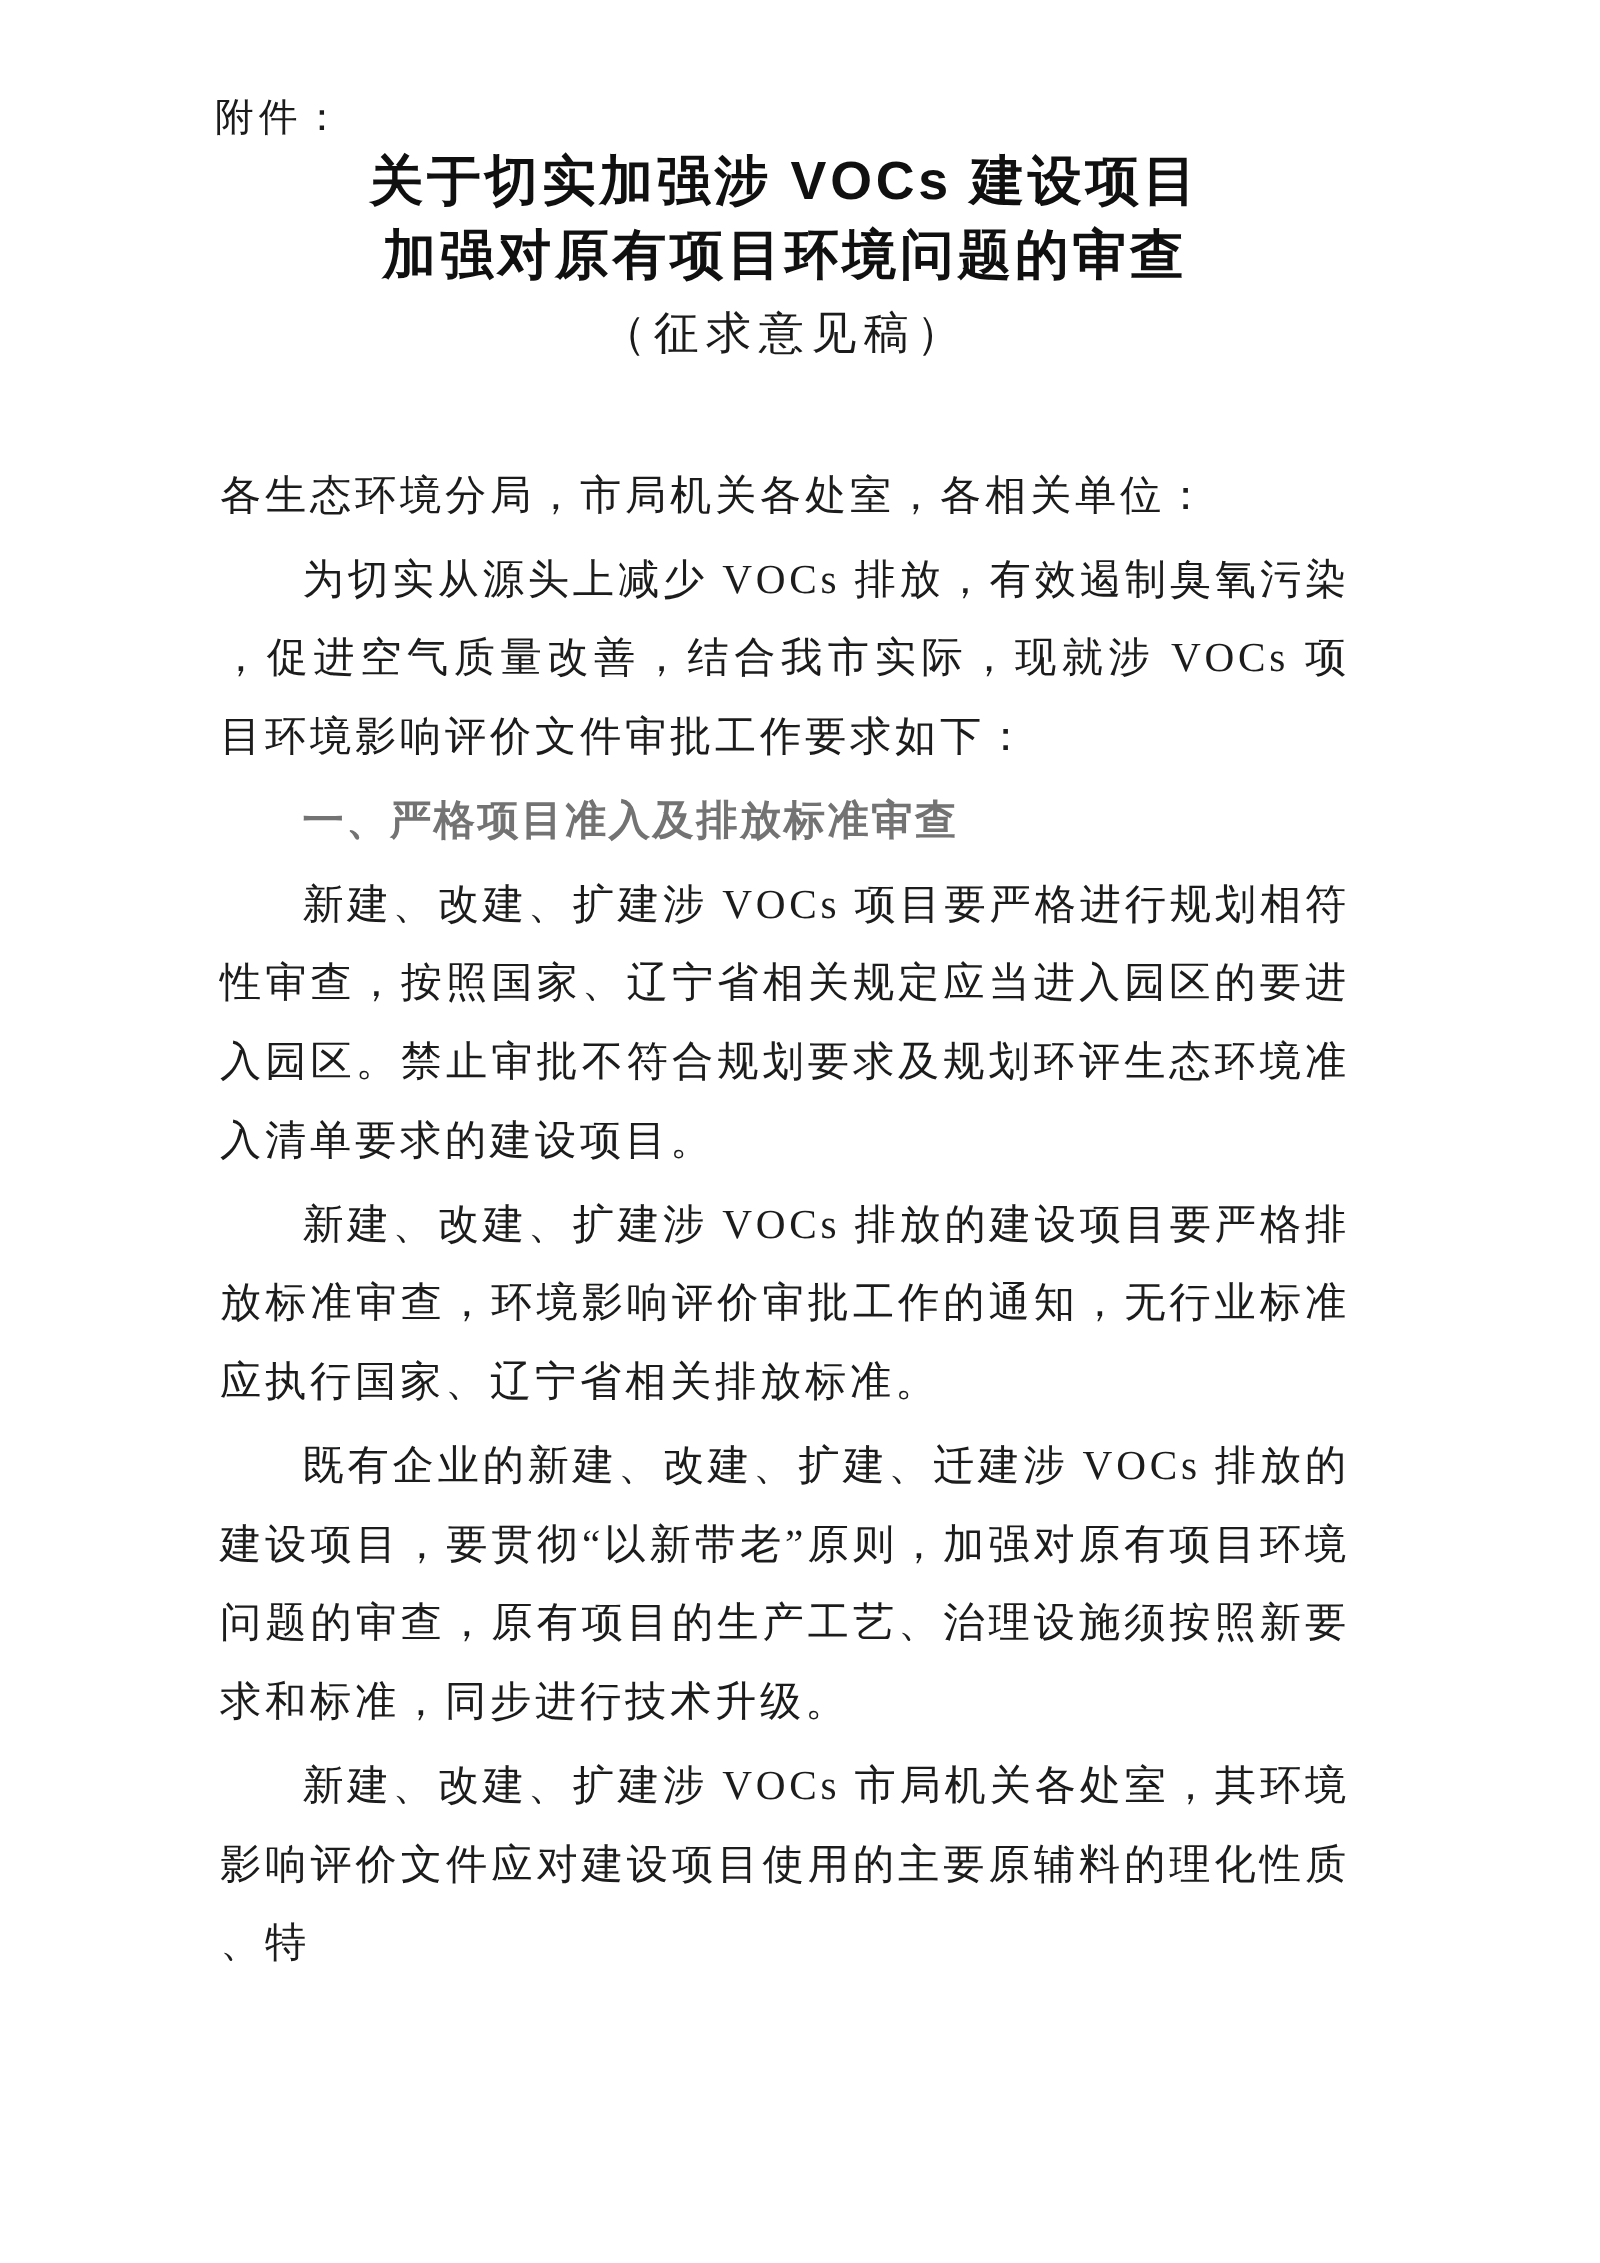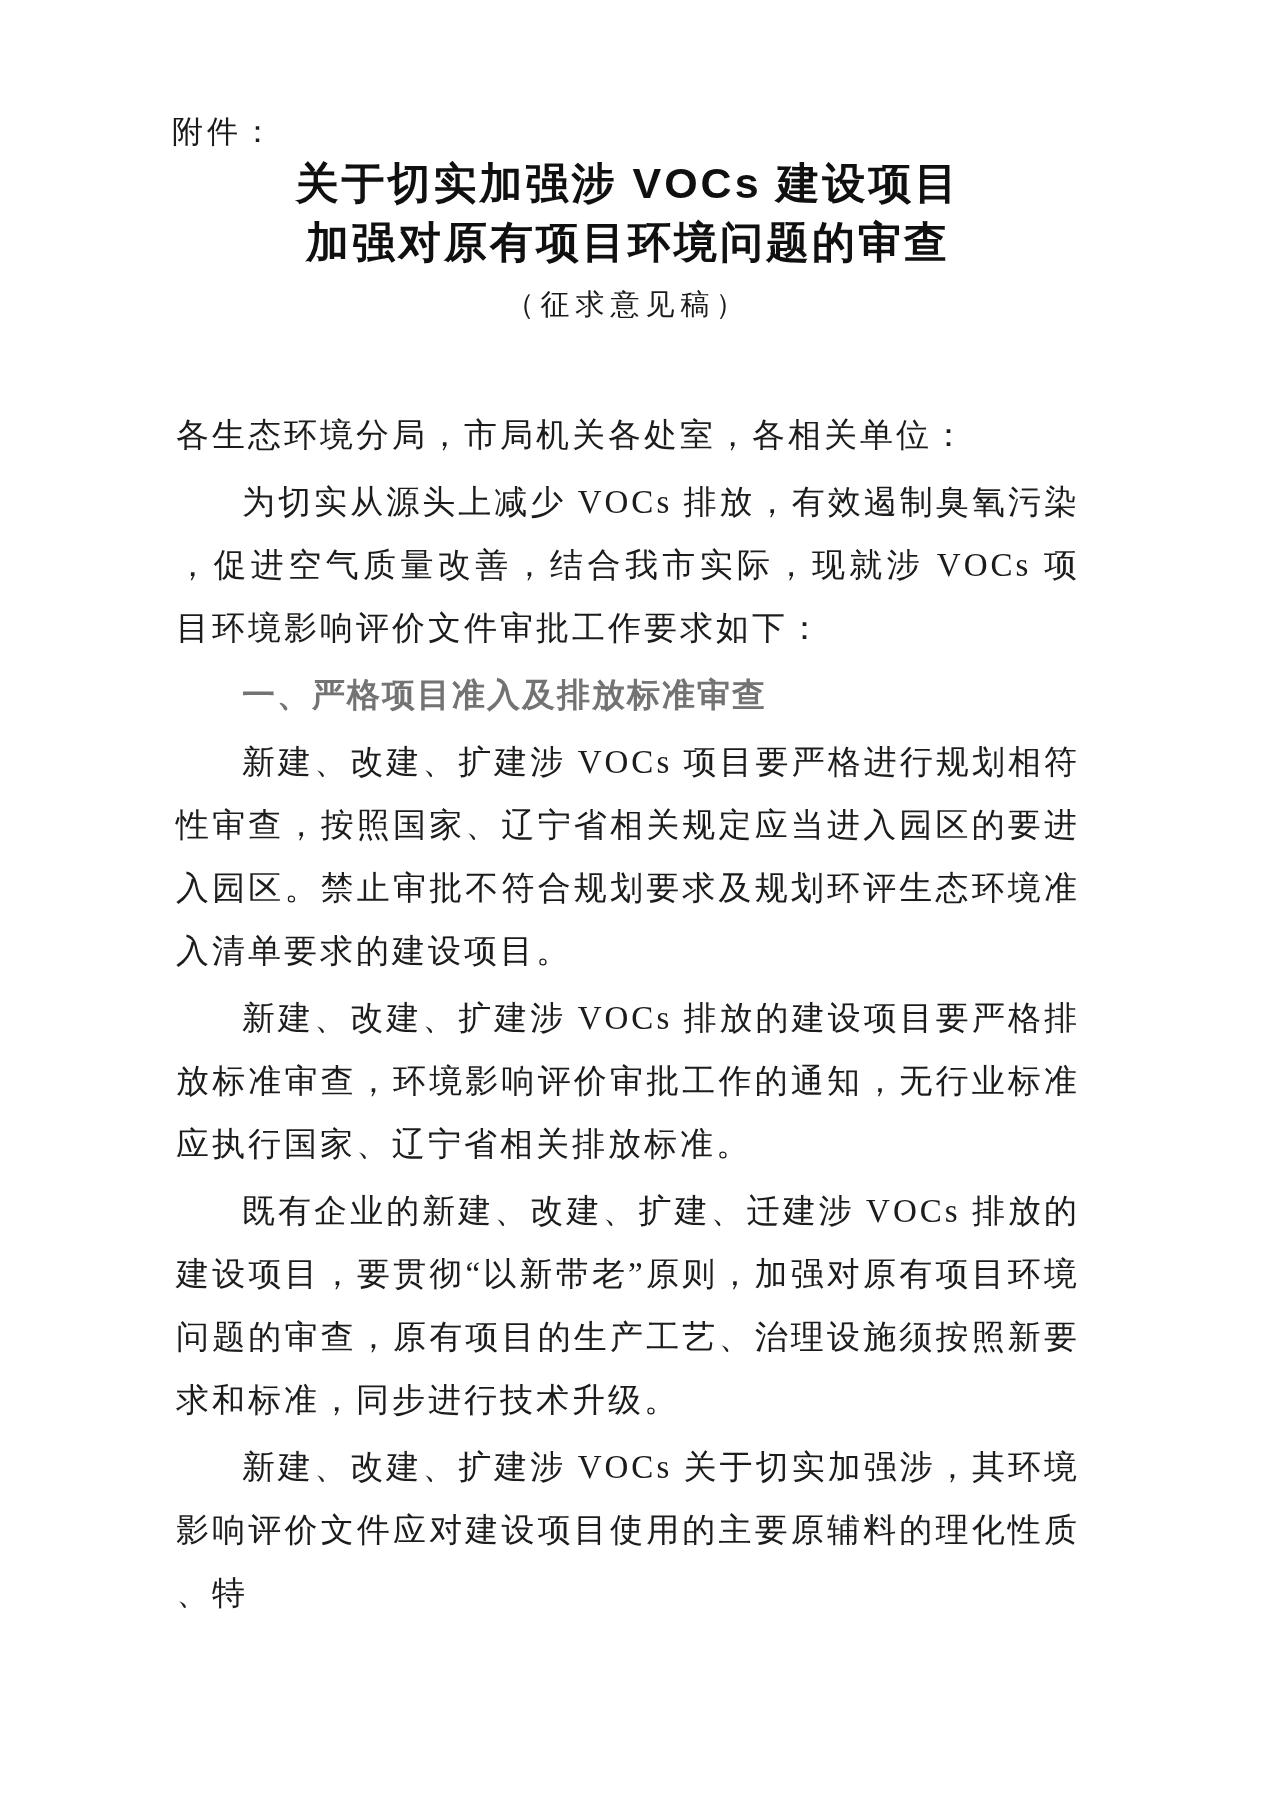--- a/index.html
+++ b/index.html
@@ -6,21 +6,21 @@
     margin: 0;
     padding: 0;
     background: #ffffff;
   }
   .page {
     position: relative;
     width: 1280px;
     height: 1810px;
     background: #ffffff;
     box-sizing: border-box;
-    padding: 110px 196px 0 172px;
+    padding: 72px 196px 0 172px;
     color: #1c1c1c;
     font-family: "Liberation Serif", "DejaVu Serif", serif;
   }
   .attachment {
     font-size: 31px;
     line-height: 44px;
     letter-spacing: 4px;
     color: #1b1b1b;
   }
   .title-block {
@@ -31,21 +31,21 @@
     font-size: 43px;
     line-height: 59px;
     letter-spacing: 3px;
   }
   .title-line {
     white-space: nowrap;
   }
   .subtitle {
     margin-top: 12px;
     text-align: center;
-    font-size: 29px;
+    font-size: 36px;
     line-height: 40px;
     letter-spacing: 6px;
     color: #1b1b1b;
   }
   .body-text {
     margin-top: 80px;
     font-size: 33px;
     line-height: 63px;
     letter-spacing: 3px;
     text-align: justify;
@@ -88,17 +88,17 @@
 
     <p class="heading">一、严格项目准入及排放标准审查</p>
 
     <p>新建、改建、扩建涉 VOCs 项目要严格进行规划相符性审查，按照国家、辽宁省相关规定应当进入园区的要进入园区。禁止审批不符合规划要求及规划环评生态环境准入清单要求的建设项目。</p>
 
     <p>新建、改建、扩建涉 VOCs 排放的建设项目要严格排放标准审查，环境影响评价审批工作的通知，无行业标准应执行国家、辽宁省相关排放标准。</p>
 
     <p>既有企业的新建、改建、扩建、迁建涉 VOCs 排放的建设项目，要贯彻“以新带老”原则，加强对原有项目环境问题的审查，原有项目的生产工艺、治理设施须按照新要求和标准，同步进行技术升级。</p>
 
 
-    <p>新建、改建、扩建涉 VOCs 关于切实加强涉，其环境影响评价文件应对建设项目使用的主要原辅料的理化性质、特</p>
+    <p>新建、改建、扩建涉 VOCs 市局机关各处室，其环境影响评价文件应对建设项目使用的主要原辅料的理化性质、特</p>
 
   </div>
 
 </div>
 
 </body></html>

